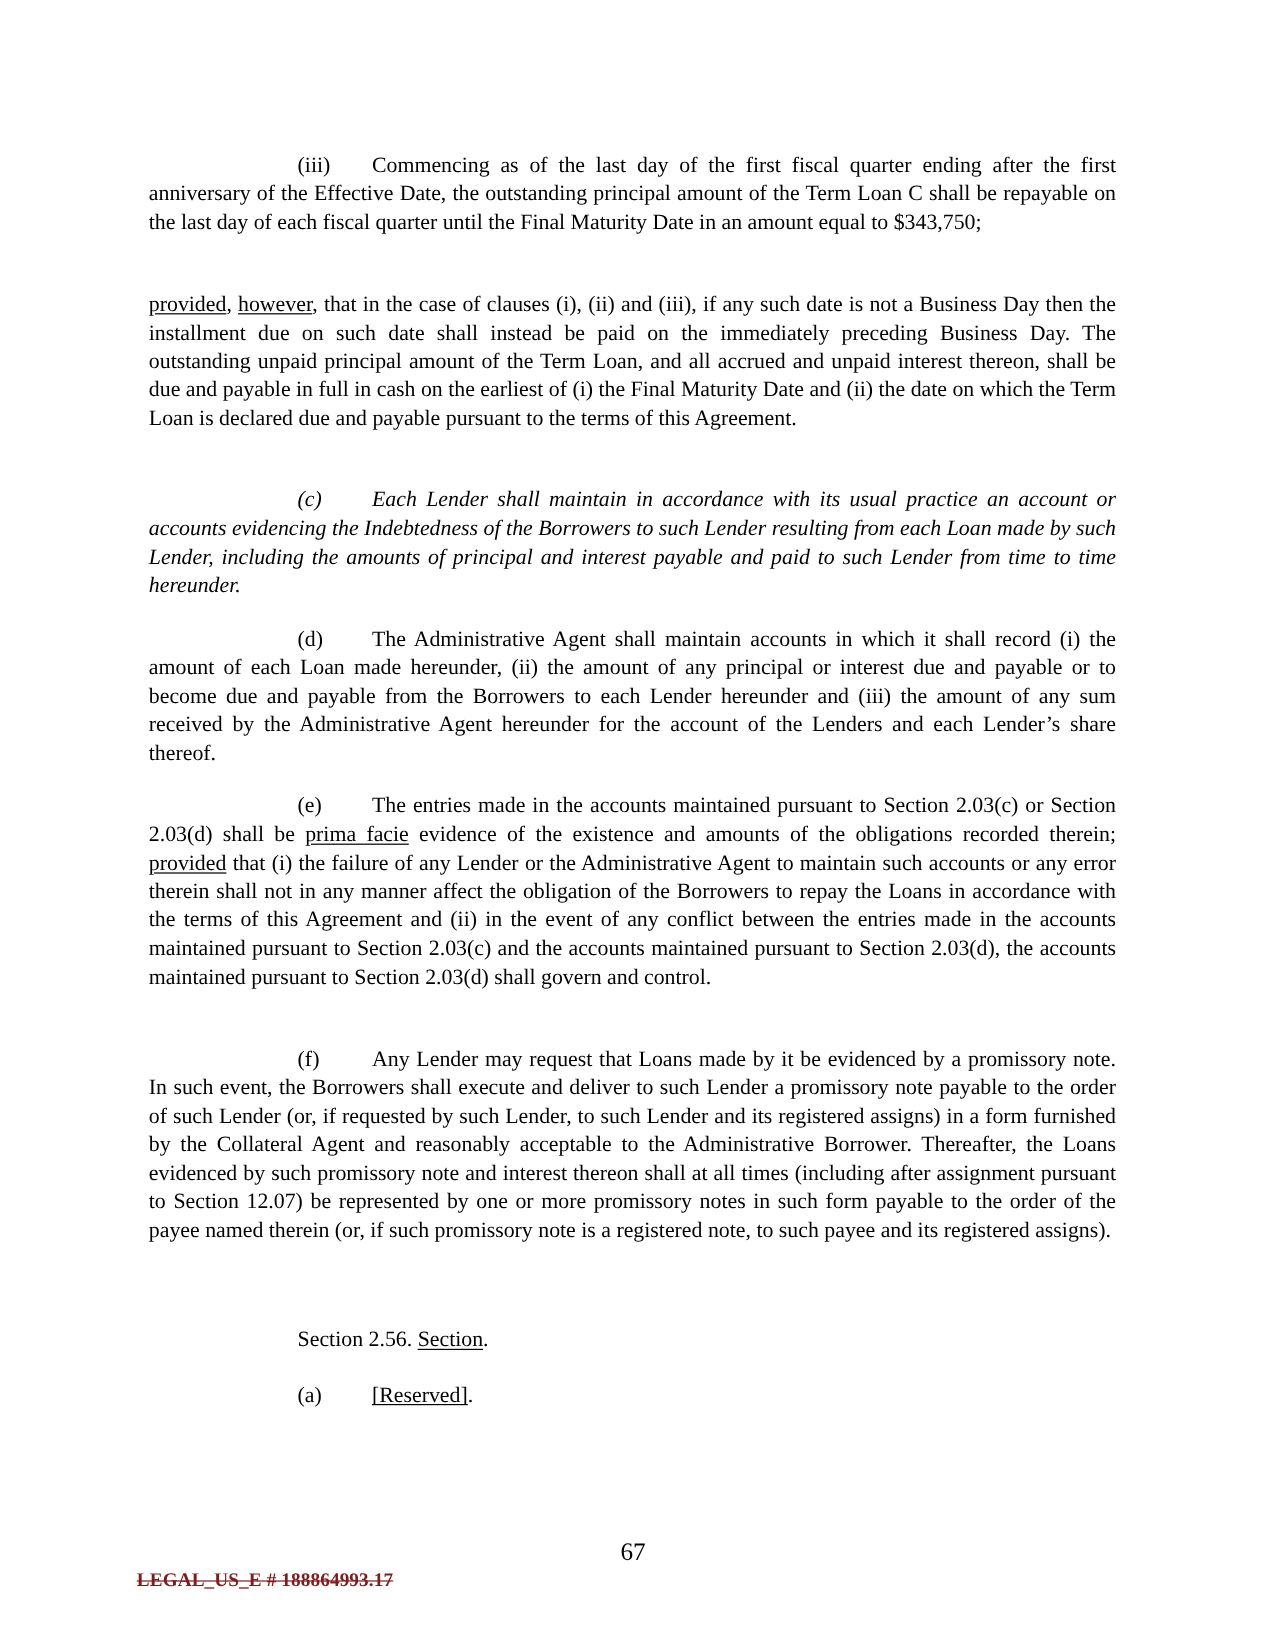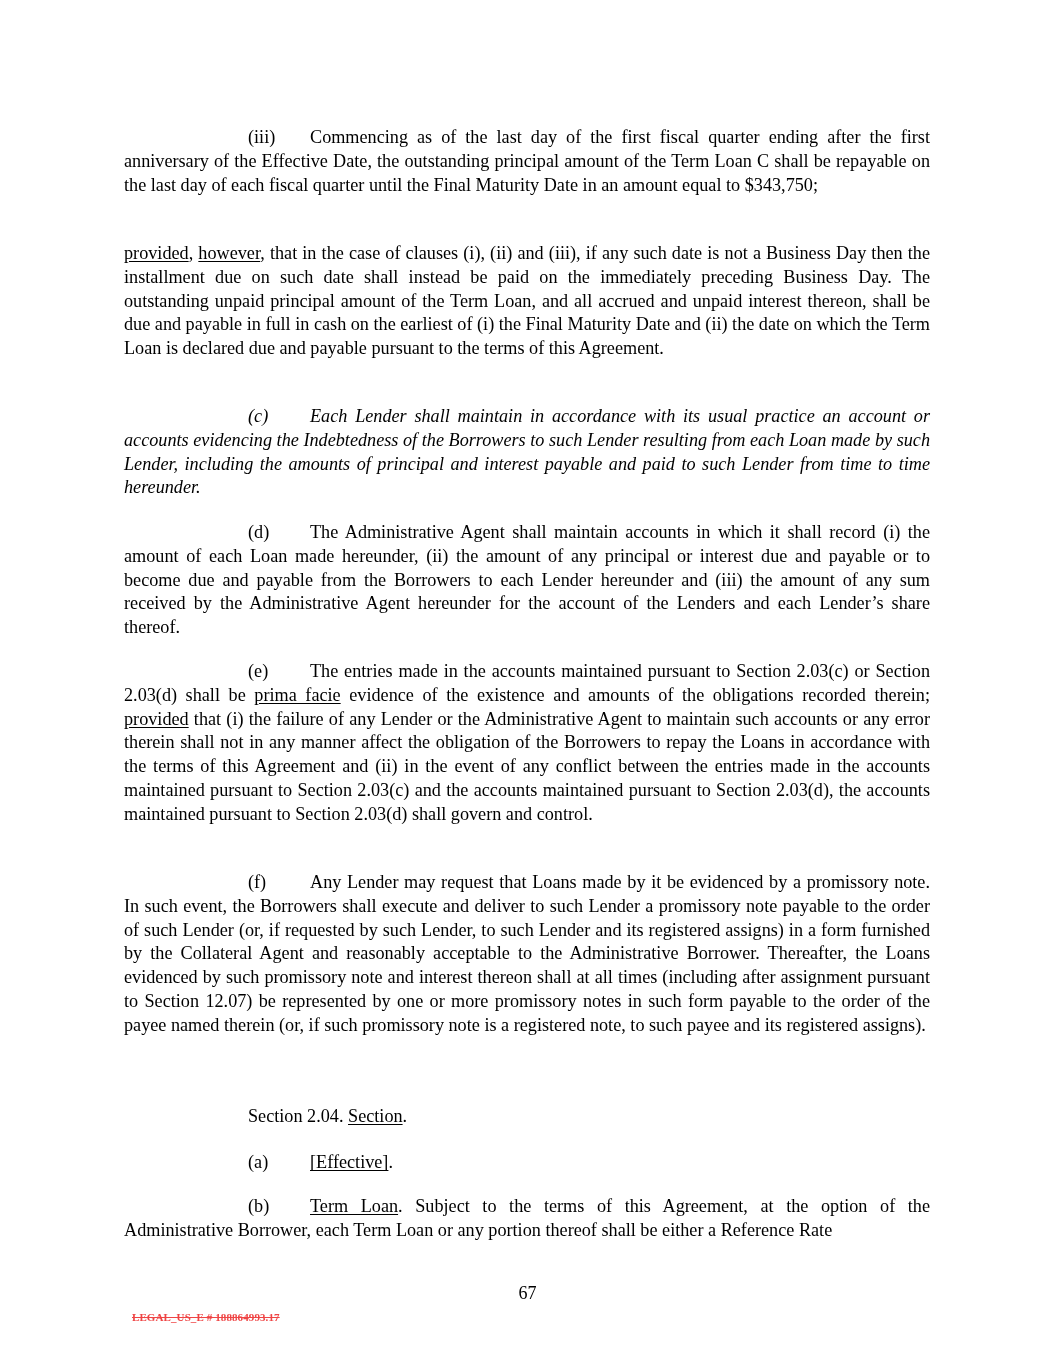--- a/index.html
+++ b/index.html
@@ -12,48 +12,47 @@
   .para {
     position: absolute; left: 124px; width: 806px;
     text-align: justify; text-align-last: left; margin: 0;
   }
   .indent { text-indent: 124px; }
   .lbl { display: inline-block; width: 62px; text-indent: 0; }
   .u { text-decoration: underline; text-underline-offset: 2px; margin-top: 28px; }
   .heading { position: absolute; left: 248px; margin: 0; white-space: nowrap; }
   .pagenum {
     position: absolute; left: 0; width: 1055px; top: 1282px;
-    text-align: center; font-size: 18px;
+    text-align: center; font-size: 21px;
   }
   .footer-id {
-    position: absolute; left: 132px; top: 1306px;
-    font-family: "Liberation Serif", serif; font-weight: bold; font-size: 11px;
-    color: #ef4444; text-decoration: line-through; letter-spacing: 0.1px;
+    position: absolute; left: 114px; top: 1306px;
+    font-family: "Liberation Serif", serif; font-weight: bold; font-size: 16px;
+    color: #7f1d1d; text-decoration: line-through; letter-spacing: 0.1px;
   }
 </style>
 </head>
 <body>
 
 <div class="page">
 
   <p class="para indent" style="top:126px;"><span class="lbl">(iii)</span><span>Commencing as of the last day of the first fiscal quarter ending after the first anniversary of the Effective Date, the outstanding principal amount of the Term Loan C shall be repayable on the last day of each fiscal quarter until the Final Maturity Date in an amount equal to $343,750;</span></p>
 
   <p class="para" style="top:242px;"><span class="u">provided</span><span>, </span><span class="u">however</span><span>, that in the case of clauses (i), (ii) and (iii), if any such date is not a Business Day then the installment due on such date shall instead be paid on the immediately preceding Business Day.  The outstanding unpaid principal amount of the Term Loan, and all accrued and unpaid interest thereon, shall be due and payable in full in cash on the earliest of (i) the Final Maturity Date and (ii) the date on which the Term Loan is declared due and payable pursuant to the terms of this Agreement.</span></p>
 
   <p class="para indent" style="top:405px;font-style:italic;"><span class="lbl">(c)</span><span>Each Lender shall maintain in accordance with its usual practice an account or accounts evidencing the Indebtedness of the Borrowers to such Lender resulting from each Loan made by such Lender, including the amounts of principal and interest payable and paid to such Lender from time to time hereunder.</span></p>
 
   <p class="para indent" style="top:521px;"><span class="lbl">(d)</span><span>The Administrative Agent shall maintain accounts in which it shall record (i) the amount of each Loan made hereunder, (ii) the amount of any principal or interest due and payable or to become due and payable from the Borrowers to each Lender hereunder and (iii) the amount of any sum received by the Administrative Agent hereunder for the account of the Lenders and each Lender’s share thereof.</span></p>
 
   <p class="para indent" style="top:660px;"><span class="lbl">(e)</span><span>The entries made in the accounts maintained pursuant to Section 2.03(c) or Section 2.03(d) shall be </span><span class="u">prima facie</span><span> evidence of the existence and amounts of the obligations recorded therein; </span><span class="u">provided</span><span> that (i) the failure of any Lender or the Administrative Agent to maintain such accounts or any error therein shall not in any manner affect the obligation of the Borrowers to repay the Loans in accordance with the terms of this Agreement and (ii) in the event of any conflict between the entries made in the accounts maintained pursuant to Section 2.03(c) and the accounts maintained pursuant to Section 2.03(d), the accounts maintained pursuant to Section 2.03(d) shall govern and control.</span></p>
 
   <p class="para indent" style="top:871px;"><span class="lbl">(f)</span><span>Any Lender may request that Loans made by it be evidenced by a promissory note.  In such event, the Borrowers shall execute and deliver to such Lender a promissory note payable to the order of such Lender (or, if requested by such Lender, to such Lender and its registered assigns) in a form furnished by the Collateral Agent and reasonably acceptable to the Administrative Borrower.  Thereafter, the Loans evidenced by such promissory note and interest thereon shall at all times (including after assignment pursuant to Section 12.07) be represented by one or more promissory notes in such form payable to the order of the payee named therein (or, if such promissory note is a registered note, to such payee and its registered assigns).</span></p>
 
-  <p class="heading" style="top:1105px;"><span>Section 2.04.  </span><span class="u">Section</span><span>.</span></p>
+  <p class="heading" style="top:1105px;"><span>Section 2.56.  </span><span class="u">Section</span><span>.</span></p>
 
-  <p class="heading" style="top:1151px;"><span class="lbl">(a)</span><span class="u">[Effective]</span><span>.</span></p>
+  <p class="heading" style="top:1151px;"><span class="lbl">(a)</span><span class="u">[Reserved]</span><span>.</span></p>
 
-  <p class="para indent" style="top:1195px;"><span class="lbl">(b)</span><span class="u">Term Loan</span><span>.  Subject to the terms of this Agreement, at the option of the Administrative Borrower, each Term Loan or any portion thereof shall be either a Reference Rate</span></p>
 
   <div class="pagenum">67</div>
 
   <div class="footer-id">LEGAL_US_E # 188864993.17</div>
 
 </div>
 
 </body></html>

